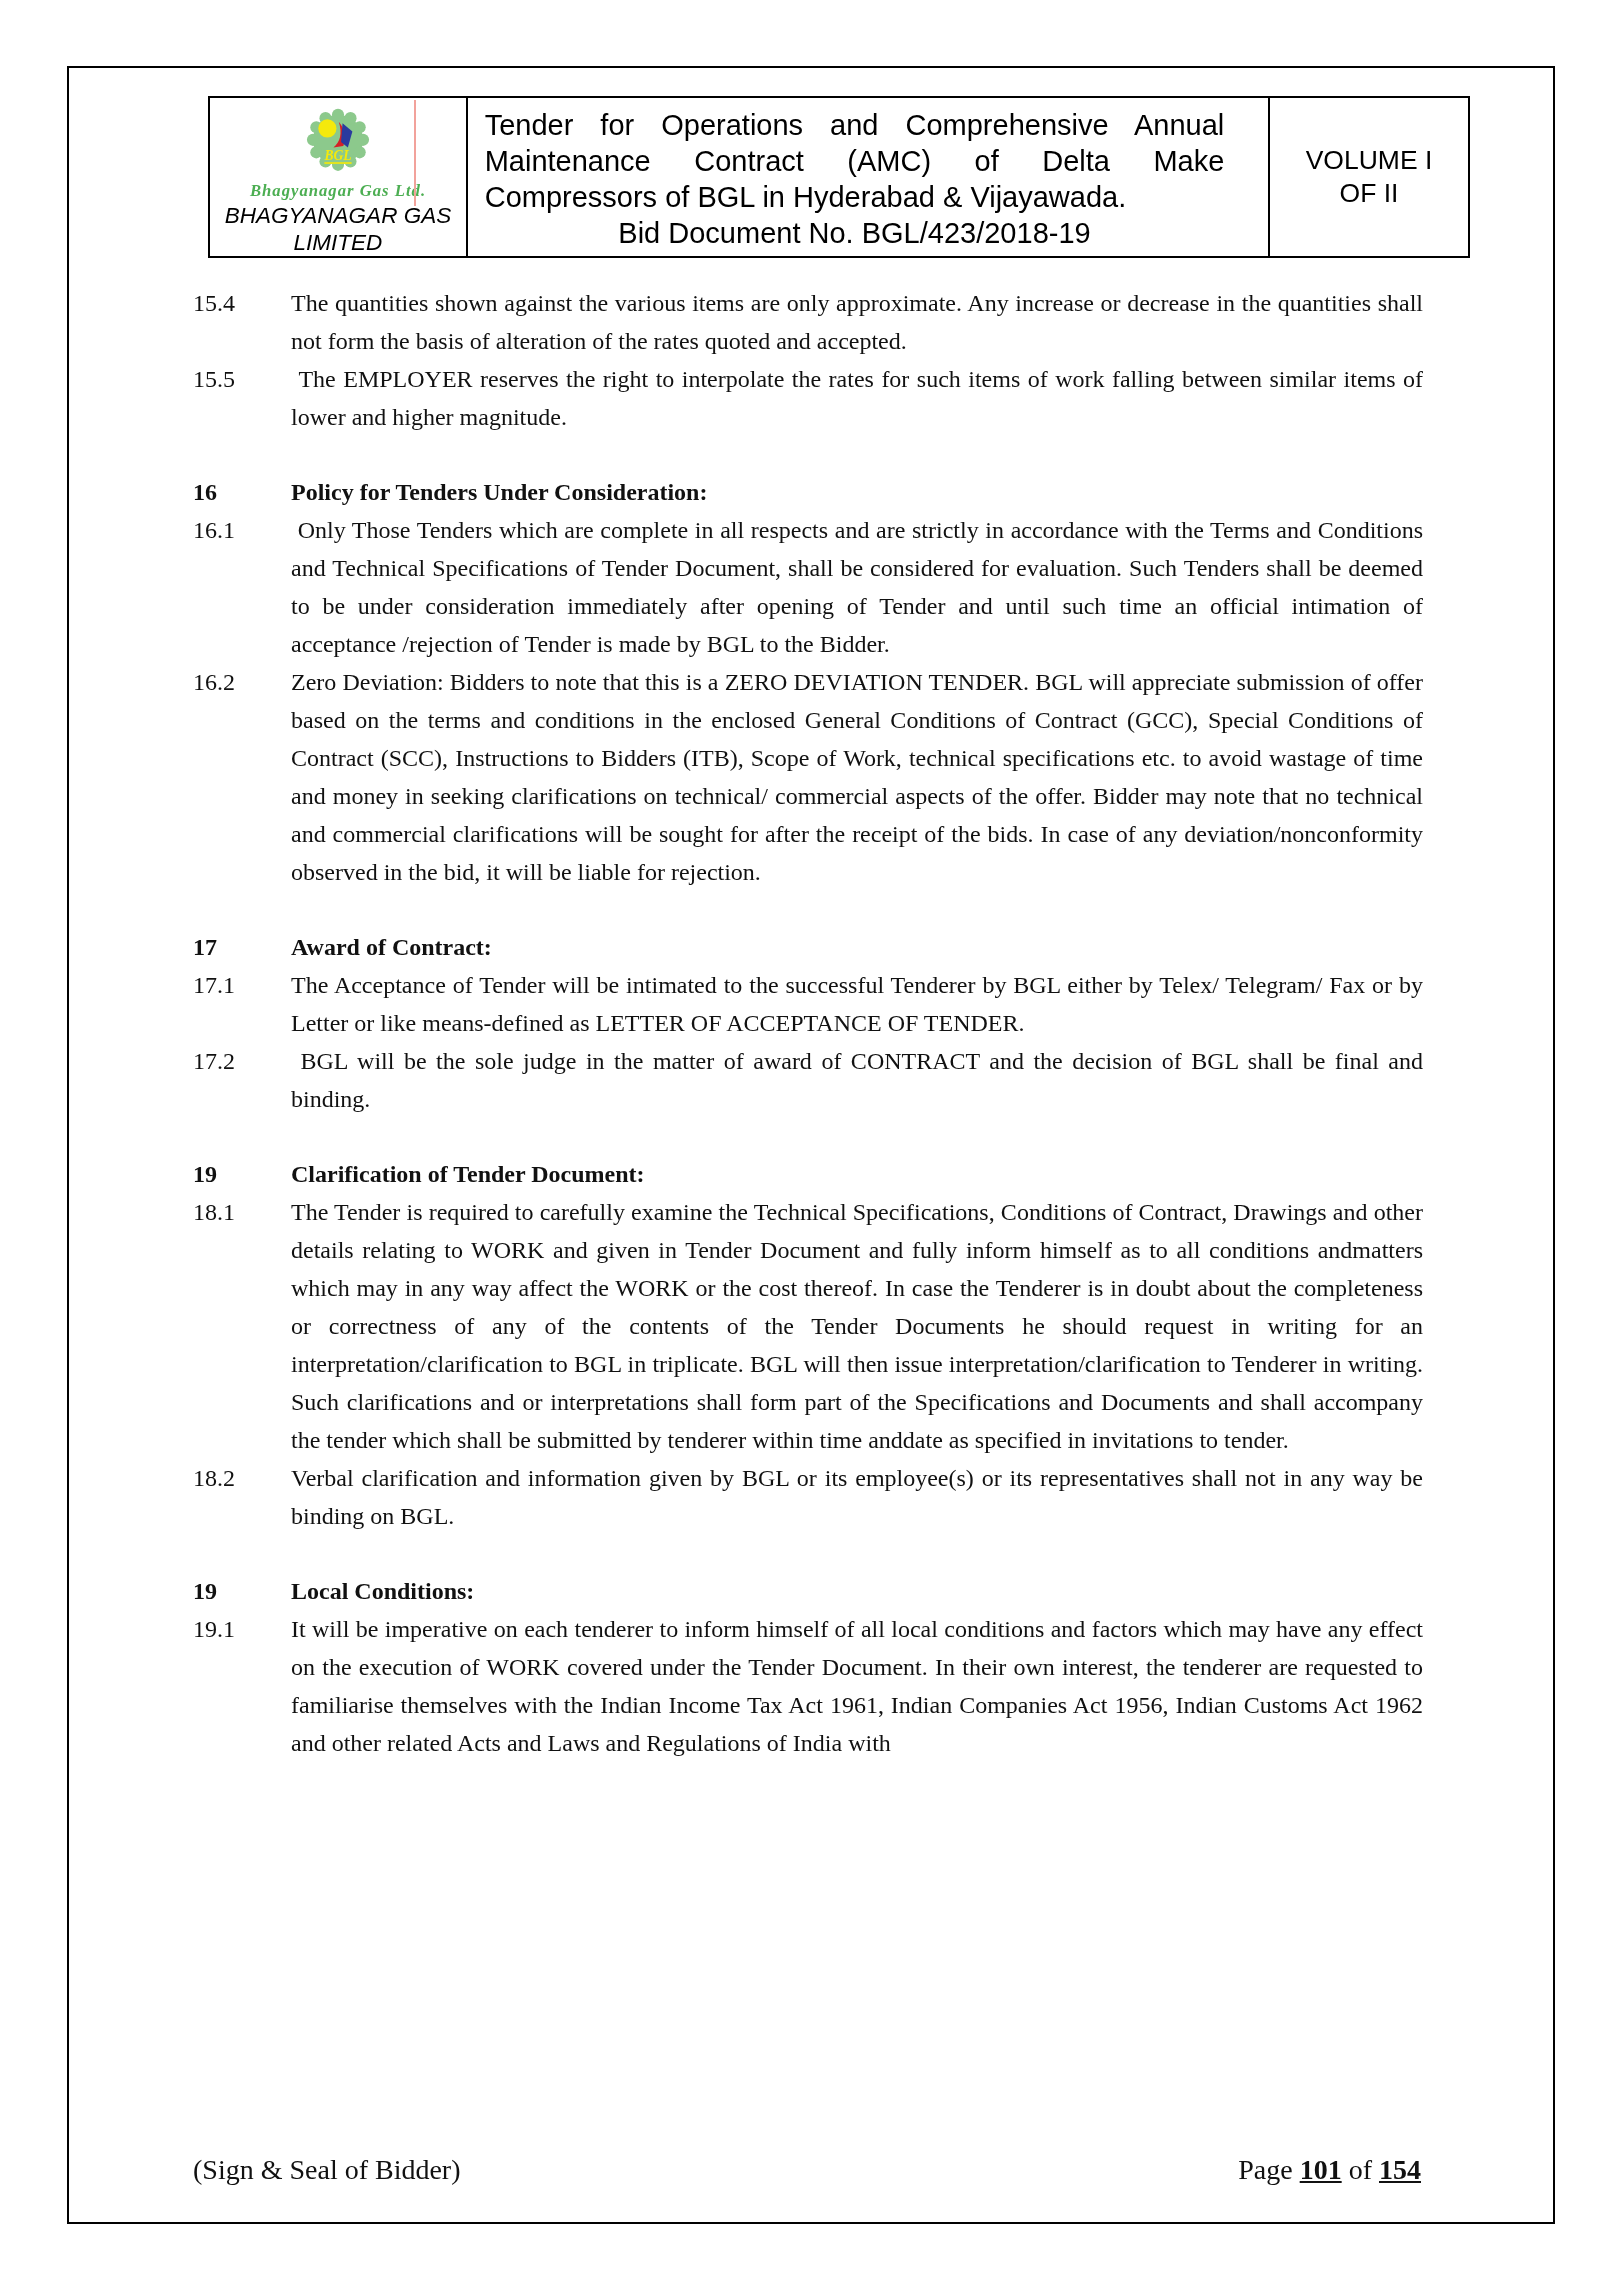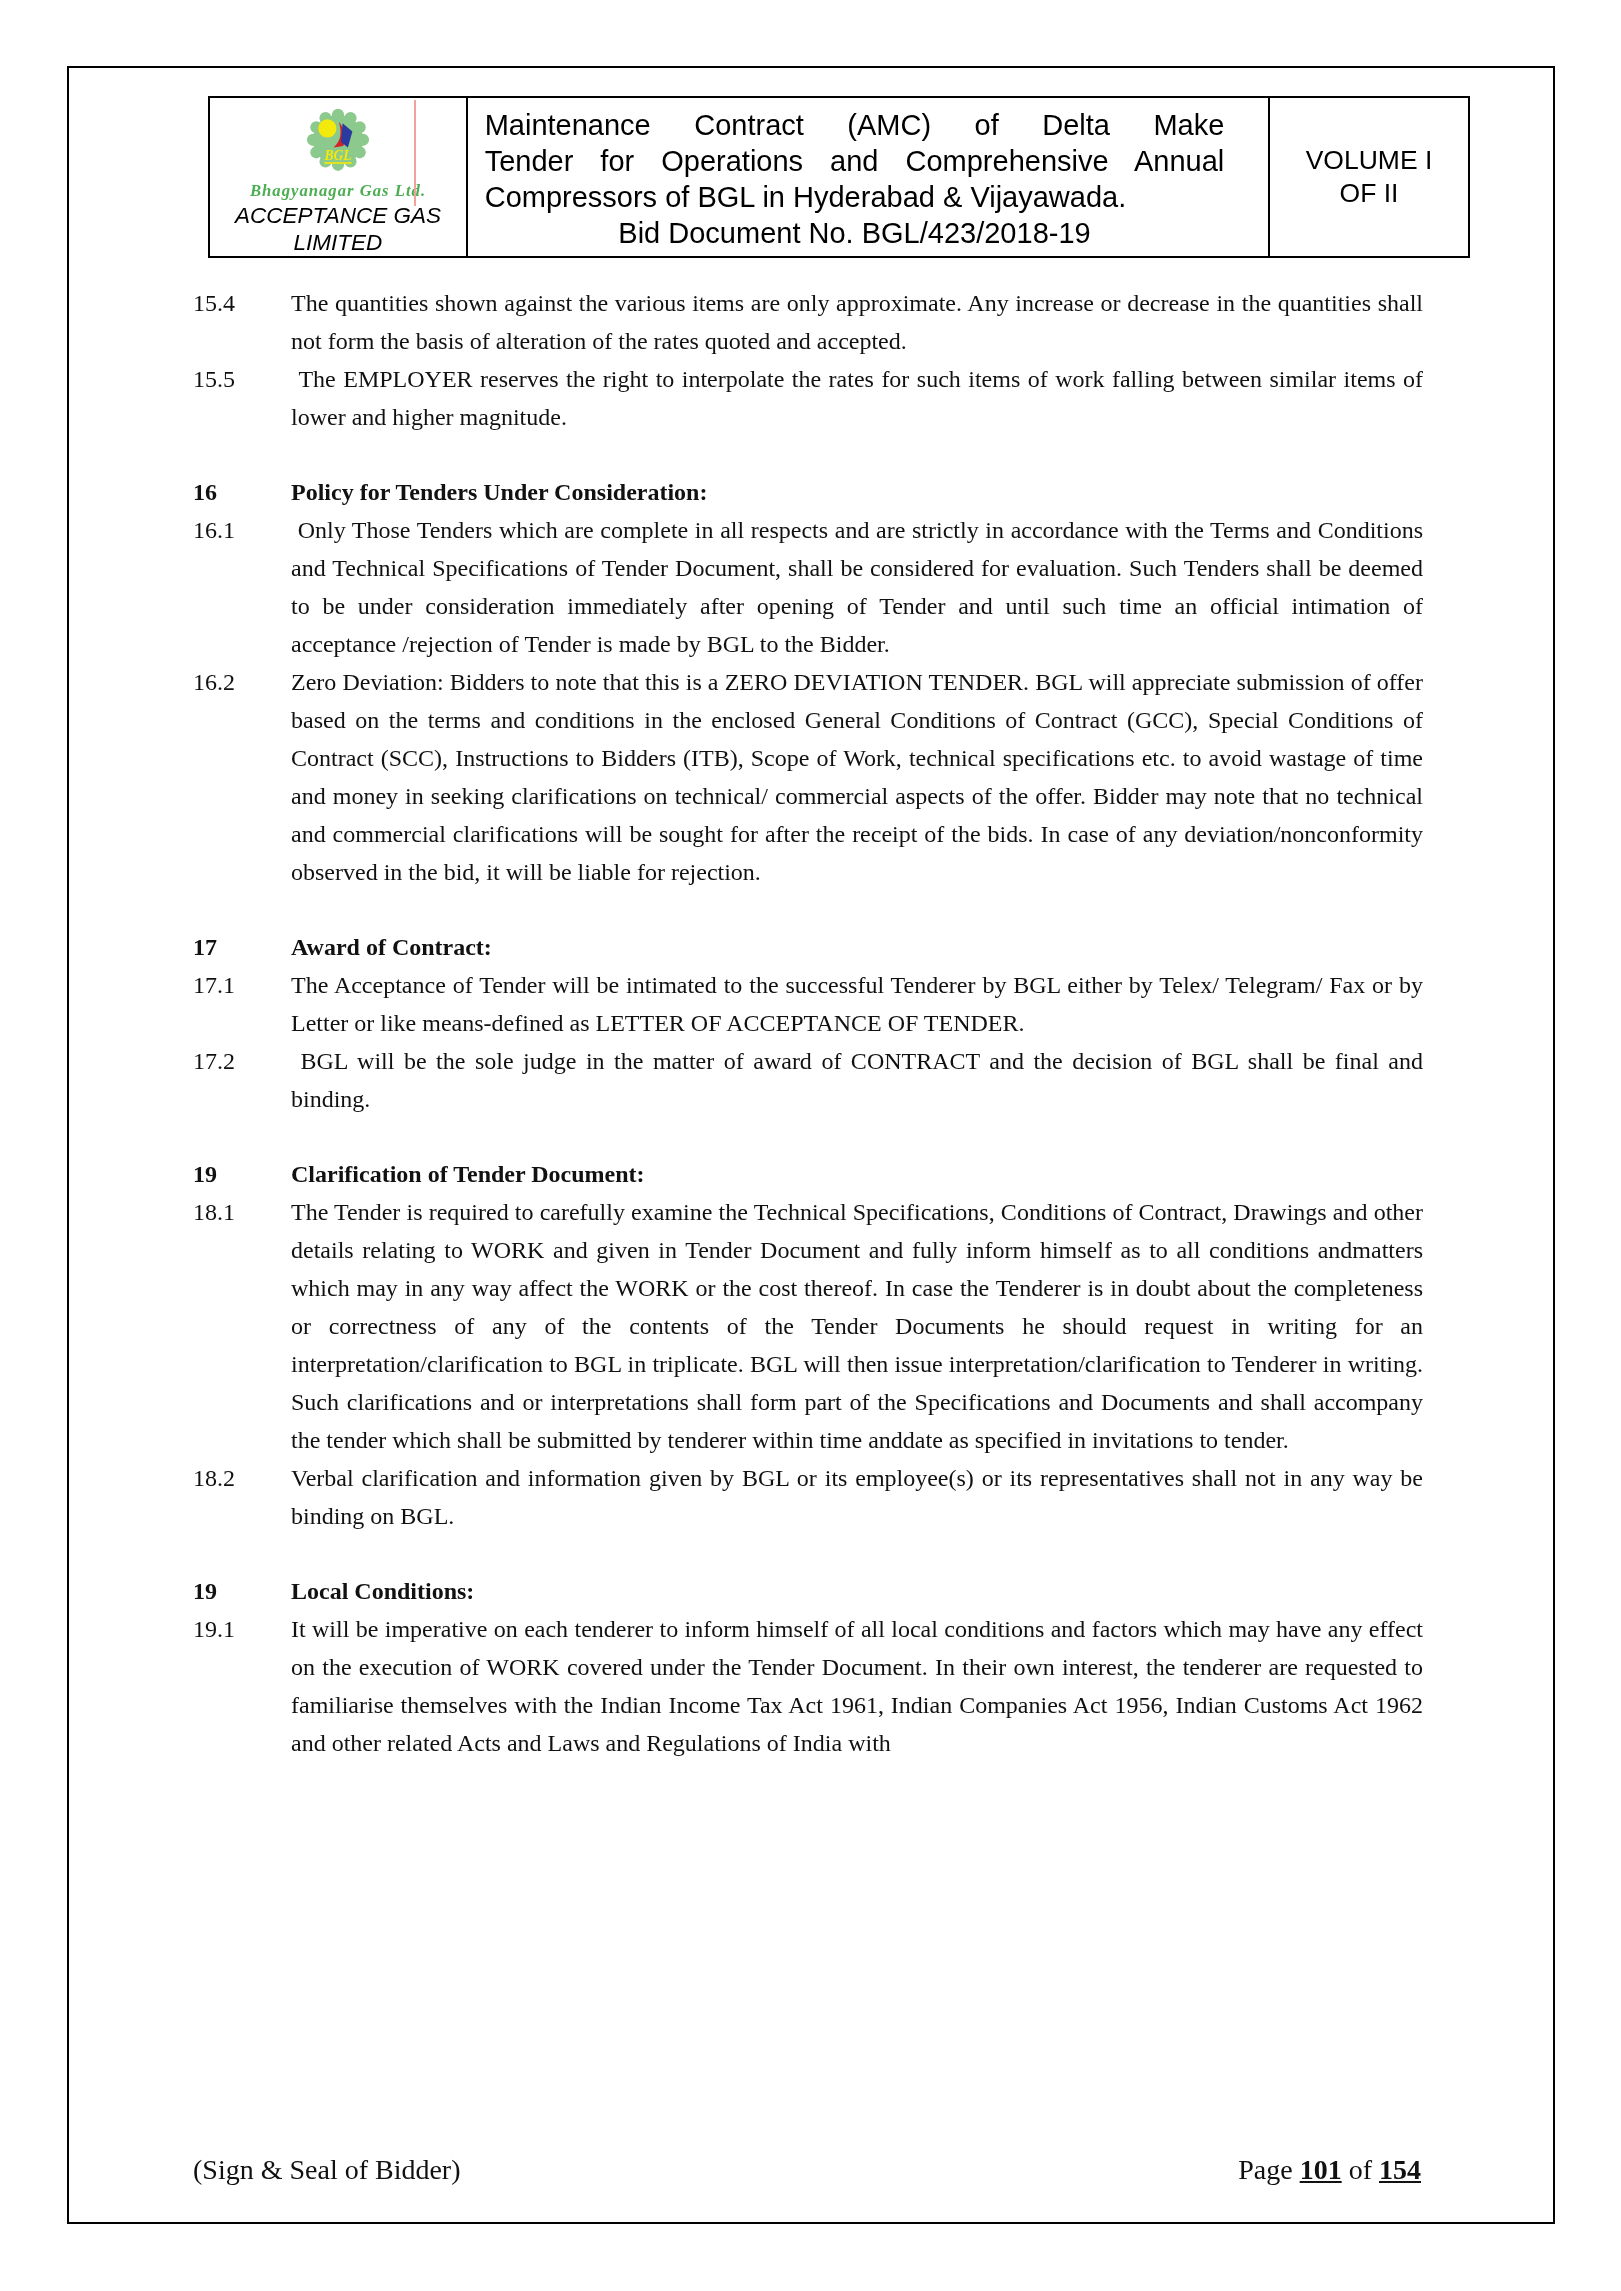--- a/index.html
+++ b/index.html
@@ -113,28 +113,28 @@
             <circle cx="78.6" cy="25.5" r="8"></circle>
         </g>
         <circle cx="36" cy="27" r="12" fill="#f4e90c"></circle>
         <path d="M44 52 C53 45 56 33 51 18 C59 27 61 40 57 50 Z" fill="#d42027"></path>
         <path d="M56 20 L69 31 L63 52 L54 45 Z" fill="#2a3a9e"></path>
         <text x="50" y="68" text-anchor="middle" font-family="Liberation Serif, serif" font-weight="bold" font-size="18" fill="#f4e90c">BGL</text>
         <rect x="32" y="71.5" width="36" height="2.2" fill="#f4e90c"></rect>
       </svg>
       <div class="logo-small-text">Bhagyanagar Gas Ltd.</div>
       <div class="company-name">
-        <div>ACCEPTANCE GAS</div>
+        <div>BHAGYANAGAR GAS</div>
         <div>LIMITED</div>
       </div>
     </div>
 
     <div class="title-cell">
+      <div class="t-just">Tender for Operations and Comprehensive Annual</div>
       <div class="t-just">Maintenance Contract (AMC) of Delta Make</div>
-      <div class="t-just">Tender for Operations and Comprehensive Annual</div>
       <div class="t-left">Compressors of BGL in Hyderabad &amp; Vijayawada.</div>
       <div class="t-center">Bid Document No. BGL/423/2018-19</div>
     </div>
 
     <div class="volume-cell">
       <div>VOLUME I</div>
       <div>OF II</div>
     </div>
   </div>
 

